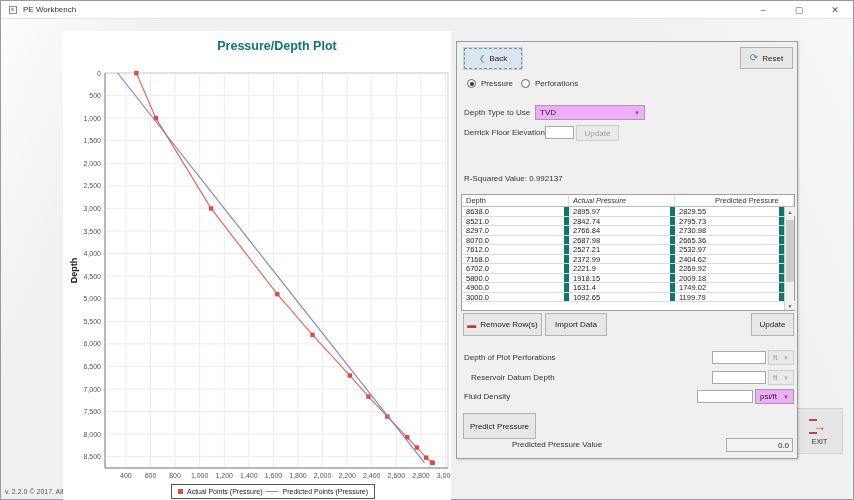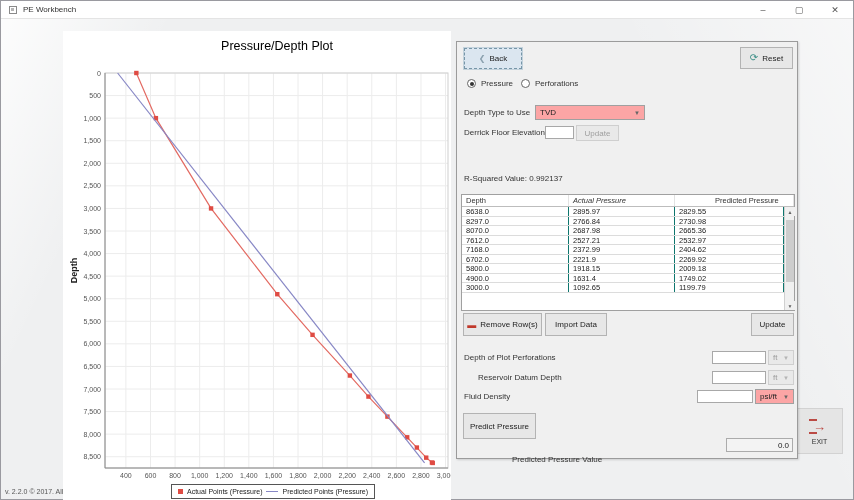--- a/index.html
+++ b/index.html
@@ -18,58 +18,58 @@
     font-size:9px; color:#555; }
   
   .content { position:absolute; left:0; top:18px; right:0; bottom:0;
     background:
       linear-gradient(115deg, rgba(255,255,255,.85) 0%, rgba(255,255,255,0) 16%),
       linear-gradient(245deg, rgba(255,255,255,.5) 0%, rgba(255,255,255,0) 22%),
       #eff0f1; }
   
   .chart-panel { position:absolute; left:62px; top:12px; width:388px; height:470px; background:#fff; }
   .chart-title { position:absolute; left:40px; top:8px; width:348px; text-align:center;
-    font-size:12.5px; font-weight:normal; color:#000000; }
+    font-size:12.5px; font-weight:bold; color:#0f766e; }
   #chart-svg { position:absolute; left:0; top:18px; width:388px; height:444px; }
   .legend { position:absolute; left:108px; top:453px; height:15px; display:flex; align-items:center;
     gap:4px; border:1px solid #555; background:#fff; padding:0 6px; font-size:7px; color:#222; white-space:nowrap; }
   .legend-sq { width:5px; height:5px; background:#df4b43; display:inline-block; }
   .legend-line { width:12px; height:0; border-top:1.5px solid #8787c5; display:inline-block; }
   
   .panel { position:absolute; left:455px; top:22px; width:342px; height:418px;
     background:#f0f0f0; border:1px solid #9b9b9b; box-shadow:1px 1px 2px rgba(0,0,0,.15); z-index:5; }
   .plabel { position:absolute; font-size:8px; color:#333; white-space:nowrap; }
   .btn { position:absolute; background:#e7e7e7; border:1px solid #b3b3b3; font-size:8px; color:#222;
     display:flex; align-items:center; justify-content:center; gap:4px; cursor:default; }
   .btn-back { left:7px; top:6px; width:58px; height:21px; background:#dbe6f0;
     border:1px dashed #7796a8; outline:1px solid #c3d2dc; }
   .back-arrow { color:#8aa0ae; font-size:8px; }
   .btn-reset { left:283px; top:5px; width:53px; height:22px; }
   .reset-icon { color:#3f9189; font-size:10px; line-height:8px; }
   .radio { position:absolute; width:9px; height:9px; border:1px solid #666; border-radius:50%;
     background:#fff; }
   .radio.checked::after { content:""; position:absolute; left:1.5px; top:1.5px; width:4px; height:4px;
     border-radius:50%; background:#333; }
-  .combo { position:absolute; background:#fca5a5; border:1px solid #a0a0a0; font-size:8px; color:#222;
+  .combo { position:absolute; background:#f0abfc; border:1px solid #a0a0a0; font-size:8px; color:#222;
     display:flex; align-items:center; padding:0 4px; }
   .combo .arrow { margin-left:auto; font-size:6px; color:#666; }
   .combo.disabled { background:#e9e9e9; border-color:#cfcfcf; color:#9b9b9b; }
   .combo.disabled .arrow { color:#b5b5b5; }
   .tinput { position:absolute; background:#fff; border:1px solid #a8a8a8; font-size:8px; padding:0 2px;
     font-family:"Liberation Sans","DejaVu Sans",sans-serif; }
   .btn.disabled { background:#e9e9e9; border-color:#cfcfcf; color:#9e9e9e; }
   
   .dtable { position:absolute; left:4px; top:152px; width:334px; height:117px;
     background:#fff; border:1px solid #a0a0a0; }
   .thead { display:flex; height:12px; border-bottom:1px solid #bdbdbd; font-size:7.5px; color:#333; }
   .thcell { padding:1px 0 0 4px; border-right:1px solid #e2e2e2; }
   .thcell:nth-child(1){ width:107px; } .thcell:nth-child(2){ width:106px;font-style:italic; } .thcell:nth-child(3){ flex:1;margin-left:36px; }
   .tbody { position:absolute; left:0; top:12px; right:10px; bottom:0; overflow:hidden; }
   .trow { display:flex; height:9.5px; border-bottom:1px solid #dcdcdc; font-size:7.5px; color:#222; }
-  .tcell { padding:0 0 0 4px; border-right:1px solid #0f766e; overflow:hidden; white-space:nowrap; }
+  .tcell { padding:0 0 0 4px; border-right:5px solid #0f766e; overflow:hidden; white-space:nowrap; }
   .tcell:nth-child(1){ width:107px; } .tcell:nth-child(2){ width:106px; } .tcell:nth-child(3){ flex:1; }
   .vscroll { position:absolute; right:0; top:12px; bottom:0; width:10px; background:#f0f0f0;
     border-left:1px solid #d0d0d0; }
   .sb-arrow { position:absolute; left:0; width:10px; height:9px; font-size:5px; color:#606060;
     display:flex; align-items:center; justify-content:center; background:#f0f0f0; }
   .sb-up { top:0; } .sb-down { bottom:0; }
   .sb-thumb { position:absolute; left:1px; top:13px; width:8px; height:62px; background:#cdcdcd; }
   .minus-icon { color:#c0392b; font-weight:bold; font-size:9px; line-height:6px; }
   .ro-field { position:absolute; background:#f3f3f3; border:1px solid #ababab; font-size:8px; color:#222;
     display:flex; align-items:center; justify-content:flex-end; padding:0 3px; }
@@ -238,20 +238,25 @@
           <div class="thcell">Actual Pressure</div>
           <div class="thcell">Predicted Pressure</div>
         </div>
         <div class="tbody">
             <div class="trow">
               <div class="tcell">8638.0</div>
               <div class="tcell">2895.97</div>
               <div class="tcell">2829.55</div>
             </div>
             <div class="trow">
+              <div class="tcell">8521.0</div>
+              <div class="tcell">2842.74</div>
+              <div class="tcell">2795.73</div>
+            </div>
+            <div class="trow">
               <div class="tcell">8297.0</div>
               <div class="tcell">2766.84</div>
               <div class="tcell">2730.98</div>
             </div>
             <div class="trow">
               <div class="tcell">8070.0</div>
               <div class="tcell">2687.98</div>
               <div class="tcell">2665.36</div>
             </div>
             <div class="trow">
@@ -303,37 +308,37 @@
         <span>Update</span>
       </div>
 
       <div class="plabel" style="left:7px; top:311px;">Depth of Plot Perforations</div>
       <input class="tinput" style="left: 255px; top: 309px; width: 54px; height: 13px;">
       <div class="combo disabled" style="left:311px; top:308px; width:26px; height:15px;">
         <span>ft</span>
         <span class="arrow">▼</span>
       </div>
 
-      <div class="plabel" style="left:21px; top:331px;">Reservoir Datum Depth</div>
+      <div class="plabel" style="left:14px; top:331px;">Reservoir Datum Depth</div>
       <input class="tinput" style="left: 255px; top: 329px; width: 54px; height: 13px;">
       <div class="combo disabled" style="left:311px; top:328px; width:26px; height:15px;">
         <span>ft</span>
         <span class="arrow">▼</span>
       </div>
 
       <div class="plabel" style="left:7px; top:350px;">Fluid Density</div>
       <input class="tinput" style="left: 240px; top: 348px; width: 56px; height: 13px;">
       <div class="combo" style="left:298px; top:347px; width:39px; height:15px;">
         <span>psi/ft</span>
         <span class="arrow">▼</span>
       </div>
 
       <div class="btn" style="left:6px; top:371px; width:73px; height:26px;">
         <span>Predict Pressure</span>
       </div>
 
-      <div class="plabel" style="left:7px; top:413px;padding-left:48px;">Predicted Pressure Value</div>
+      <div class="plabel" style="left:7px; top:398px;padding-left:48px;">Predicted Pressure Value</div>
       <div class="ro-field" style="left:269px; top:396px; width:67px; height:14px;">0.0</div>
     </div>
 
     <div class="version">v. 2.2.0 © 2017. All</div>
   </div>
 </div>
 
 </body></html>

